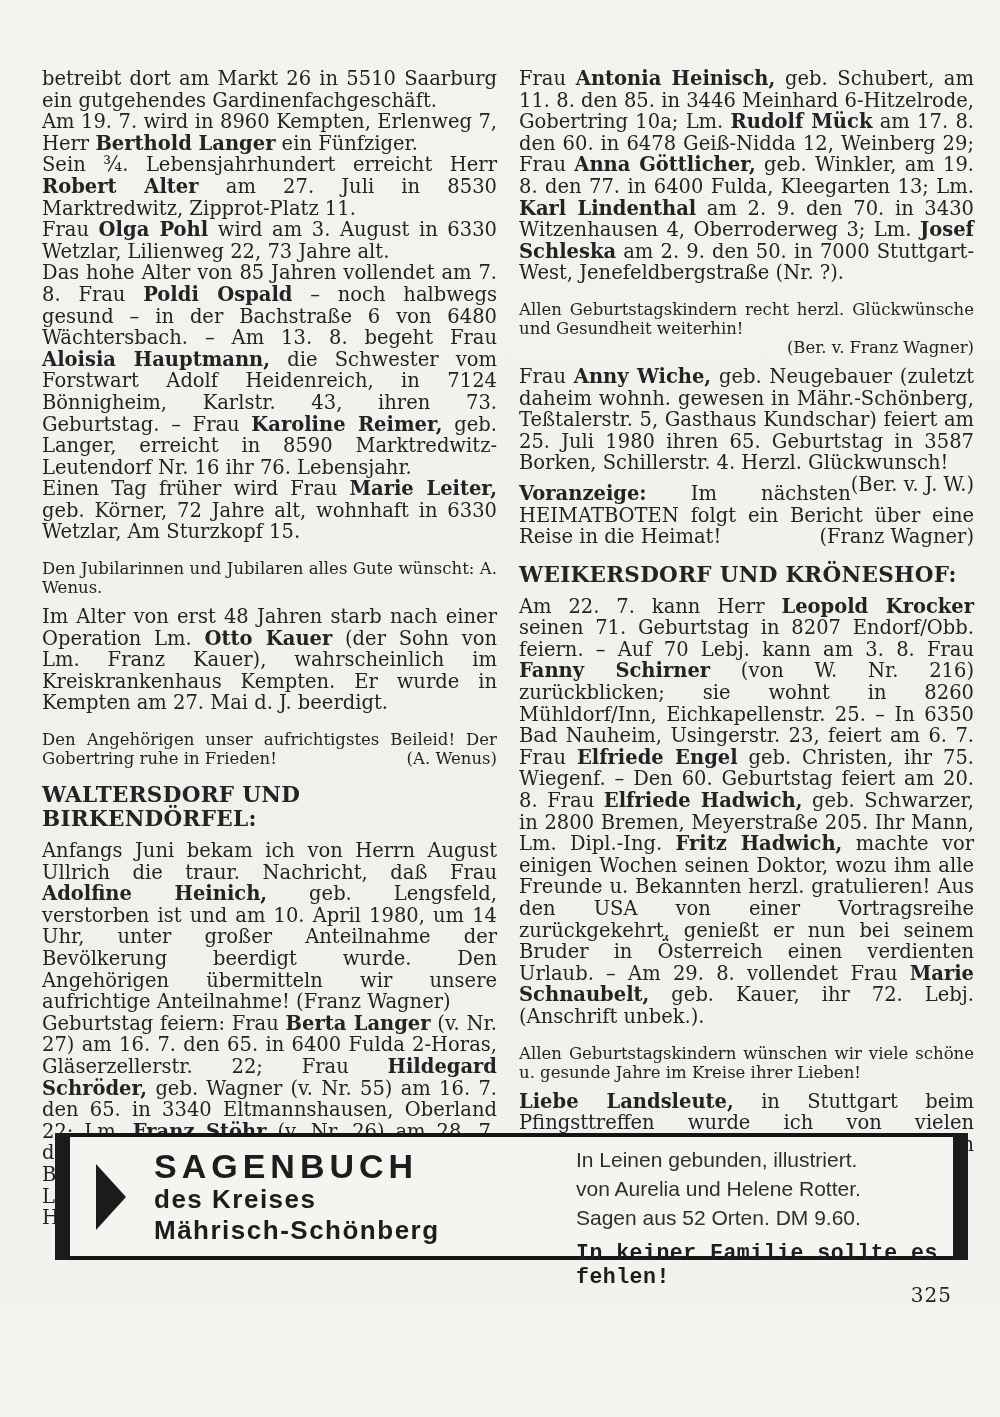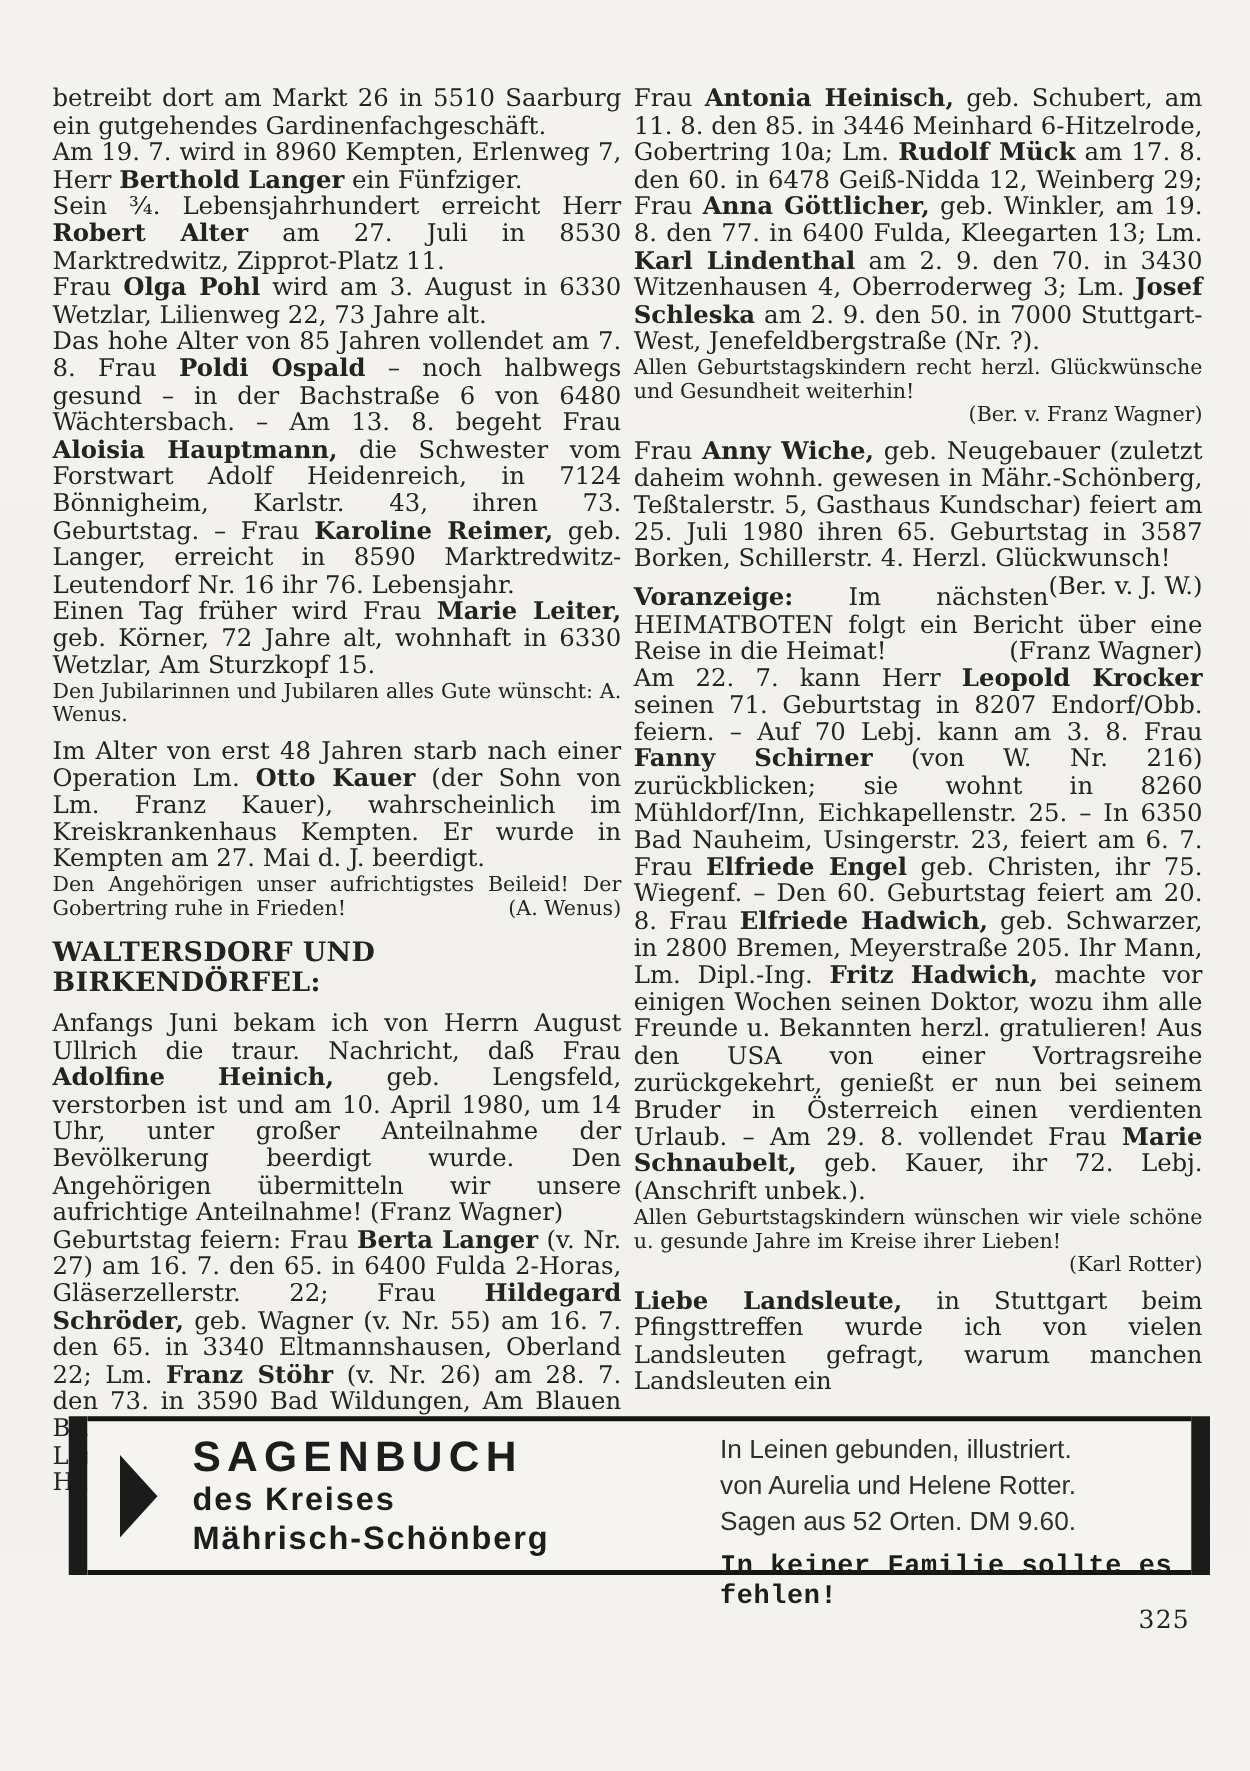--- a/index.html
+++ b/index.html
@@ -11,26 +11,26 @@
     background-image:linear-gradient(180deg,#f4f3ef 0%,#f1f0ec 55%,#f3f2ee 100%);
     font-family:"DejaVu Serif", serif;
     color:#232323;
     overflow:hidden;
   }
   .columns{
     position:absolute;
     top:68px;left:42px;
     width:932px;
     display:flex;
-    gap:10px;
+    gap:22px;
   }
   .col{width:455px;}
   .col p{margin:0;text-align:justify;}
   p.body{font-size:19.5px;line-height:21.6px;}
-  p.small{font-size:16.5px;line-height:19px;margin-top:0;}
+  p.small{font-size:16.5px;line-height:19px;margin-top:16px;}
   .gap{margin-top:9px !important;}
   h3.heading{
     margin:15px 0 9px 0;
     font-size:21.5px;
     line-height:24px;
     font-weight:700;
     letter-spacing:0.3px;
   }
   .b{font-weight:700;}
   .sign{float:right;}
@@ -113,22 +113,23 @@
         <p class="small"><span>Den Angehörigen unser aufrichtigstes Beileid! Der Gobertring ruhe in Frieden!</span><span class="sign">(A. Wenus)</span></p>
         <h3 class="heading">WALTERSDORF UND BIRKENDÖRFEL:</h3>
         <p class="body"><span>Anfangs Juni bekam ich von Herrn August Ullrich die traur. Nachricht, daß Frau </span><span class="b">Adolfine Heinich,</span><span> geb. Lengsfeld, verstorben ist und am 10. April 1980, um 14 Uhr, unter großer Anteilnahme der Bevölkerung beerdigt wurde. Den Angehörigen übermitteln wir unsere aufrichtige Anteilnahme! (Franz Wagner)</span></p>
         <p class="body"><span>Geburtstag feiern: Frau </span><span class="b">Berta Langer</span><span> (v. Nr. 27) am 16. 7. den 65. in 6400 Fulda 2-Horas, Gläserzellerstr. 22; Frau </span><span class="b">Hildegard Schröder,</span><span> geb. Wagner (v. Nr. 55) am 16. 7. den 65. in 3340 Eltmannshausen, Oberland 22; Lm. </span><span class="b">Franz Stöhr</span><span> (v. Nr. 26) am 28. 7. den 73. in 3590 Bad Wildungen, Am Blauen Bruch 4; – Frau </span><span class="b">Emma Heinisch,</span><span> geb. Lindenthal, am 1. 8. den 79. in 8561 Happurg-See 19, Altersheim;</span></p>
       </div>
     <div class="col" id="col-right">
         <p class="body"><span>Frau </span><span class="b">Antonia Heinisch,</span><span> geb. Schubert, am 11. 8. den 85. in 3446 Meinhard 6-Hitzelrode, Gobertring 10a; Lm. </span><span class="b">Rudolf Mück</span><span> am 17. 8. den 60. in 6478 Geiß-Nidda 12, Weinberg 29; Frau </span><span class="b">Anna Göttlicher,</span><span> geb. Winkler, am 19. 8. den 77. in 6400 Fulda, Kleegarten 13; Lm. </span><span class="b">Karl Lindenthal</span><span> am 2. 9. den 70. in 3430 Witzenhausen 4, Oberroderweg 3; Lm. </span><span class="b">Josef Schleska</span><span> am 2. 9. den 50. in 7000 Stuttgart-West, Jenefeldbergstraße (Nr. ?).</span></p>
         <p class="small"><span>Allen Geburtstagskindern recht herzl. Glückwünsche und Gesundheit weiterhin!</span><span class="sign-line">(Ber. v. Franz Wagner)</span></p>
         <p class="body gap"><span>Frau </span><span class="b">Anny Wiche,</span><span> geb. Neugebauer (zuletzt daheim wohnh. gewesen in Mähr.-Schönberg, Teßtalerstr. 5, Gasthaus Kundschar) feiert am 25. Juli 1980 ihren 65. Geburtstag in 3587 Borken, Schillerstr. 4. Herzl. Glückwunsch!</span><span class="sign">(Ber. v. J. W.)</span></p>
         <p class="body gap"><span class="b">Voranzeige:</span><span> Im nächsten HEIMATBOTEN folgt ein Bericht über eine Reise in die Heimat!</span><span class="sign">(Franz Wagner)</span></p>
+        <h3 class="heading">WEIKERSDORF UND KRÖNESHOF:</h3>
         <p class="body"><span>Am 22. 7. kann Herr </span><span class="b">Leopold Krocker</span><span> seinen 71. Geburtstag in 8207 Endorf/Obb. feiern. – Auf 70 Lebj. kann am 3. 8. Frau </span><span class="b">Fanny Schirner</span><span> (von W. Nr. 216) zurückblicken; sie wohnt in 8260 Mühldorf/Inn, Eichkapellenstr. 25. – In 6350 Bad Nauheim, Usingerstr. 23, feiert am 6. 7. Frau </span><span class="b">Elfriede Engel</span><span> geb. Christen, ihr 75. Wiegenf. – Den 60. Geburtstag feiert am 20. 8. Frau </span><span class="b">Elfriede Hadwich,</span><span> geb. Schwarzer, in 2800 Bremen, Meyerstraße 205. Ihr Mann, Lm. Dipl.-Ing. </span><span class="b">Fritz Hadwich,</span><span> machte vor einigen Wochen seinen Doktor, wozu ihm alle Freunde u. Bekannten herzl. gratulieren! Aus den USA von einer Vortragsreihe zurückgekehrt, genießt er nun bei seinem Bruder in Österreich einen verdienten Urlaub. – Am 29. 8. vollendet Frau </span><span class="b">Marie Schnaubelt,</span><span> geb. Kauer, ihr 72. Lebj. (Anschrift unbek.).</span></p>
-        <p class="small"><span>Allen Geburtstagskindern wünschen wir viele schöne u. gesunde Jahre im Kreise ihrer Lieben!</span><span class="sign-line">(Karl Rotter)</span></p>
+        <p class="small"><span>Allen Geburtstagskindern wünschen wir viele schöne u. gesunde Jahre im Kreise ihrer Lieben!</span></p>
         <p class="body gap"><span class="b">Liebe Landsleute,</span><span> in Stuttgart beim Pfingsttreffen wurde ich von vielen Landsleuten gefragt, warum manchen Landsleuten ein</span></p>
       </div>
   </div>
 
   <div class="ad">
     <div class="ad-cap"></div>
     <div class="ad-body">
       <div class="ad-left">
         <div class="ad-arrow"></div>
         <div class="ad-titleblock">

